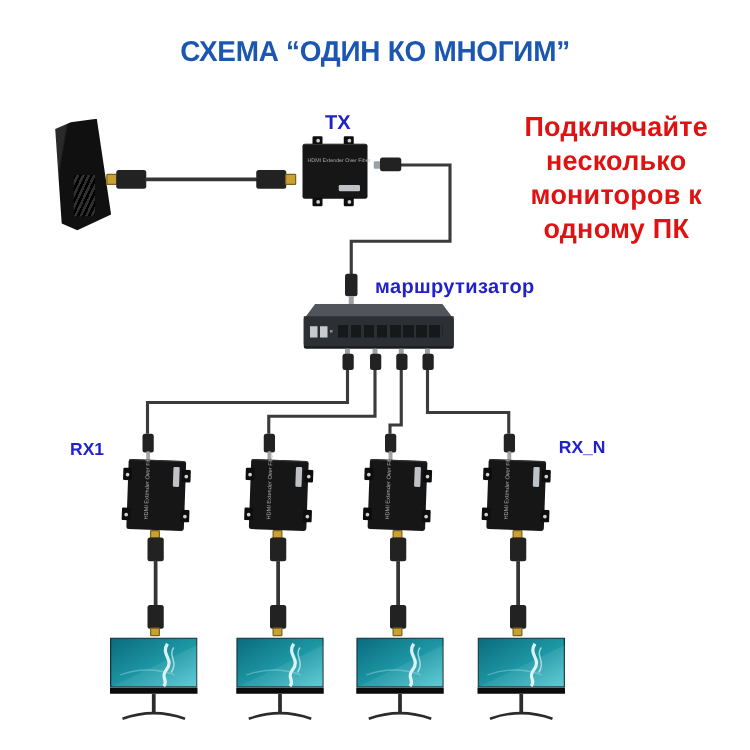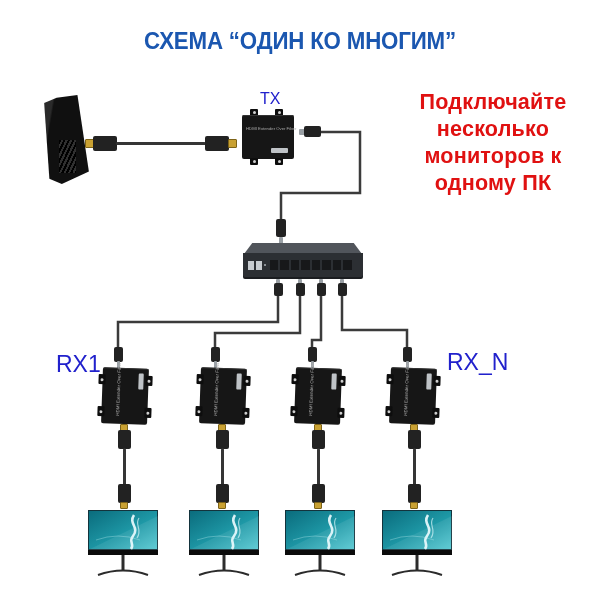--- a/index.html
+++ b/index.html
@@ -11,25 +11,25 @@
   .title{
     left:0;top:28px;width:600px;text-align:center;
     font-size:23px;font-weight:bold;color:#1b57b0;letter-spacing:-0.2px;
     white-space:nowrap;transform:scaleX(.97);
   }
   .note{
     left:396px;top:88px;width:194px;text-align:center;
     font-size:22px;font-weight:bold;color:#e01111;line-height:27px;
     white-space:pre-line;letter-spacing:.2px;transform:scaleX(.98);
   }
-  .bluelbl{font-weight:normal;color:#2121cc;white-space:pre-line;}
+  .bluelbl{font-weight:bold;color:#2121cc;white-space:pre-line;}
   .src-lbl{left:10px;top:187px;width:92px;text-align:center;font-size:16px;line-height:19px;}
   .tx-lbl{left:260px;top:90px;font-size:16px;}
   .router-lbl{left:300px;top:221px;font-size:16px;letter-spacing:.3px;}
-  .rx-lbl{font-size:23px;}
+  .rx-lbl{font-size:14px;}
   
   .pc{left:40px;top:95px;width:52px;height:90px;
       clip-path:polygon(8% 9%,32% 3%,72% 0%,94% 85%,42% 99%,18% 93%);
       background:linear-gradient(100deg,#2a2a2a 0 20%,#101010 23% 100%);}
   .pc .vent{position:absolute;left:19px;top:45px;width:17px;height:33px;
       background:repeating-linear-gradient(115deg,#000 0 2px,#303030 2px 4px);}
   
   .goldtip{background:#c9a132;border:1px solid #7d6318;box-sizing:border-box;border-radius:1px;}
   .plugbody{background:#222;border-radius:2px;}
   .stub{background:#9aa0a5;border-radius:1px;}
@@ -97,20 +97,21 @@
         <div class="screw" style="left:2.5px;top:2px;"></div>
       </div>
   </div>
 
   <div class="abs stub" style="left:299px;top:129px;width:6px;height:6px;"></div>
   <div class="abs plugbody" style="left:304px;top:126px;width:17px;height:11px;"></div>
 
   <div class="abs plugbody" style="left:276px;top:219px;width:10px;height:18px;"></div>
   <div class="abs stub" style="left:279px;top:237px;width:4px;height:7px;"></div>
 
+  <div class="abs bluelbl router-lbl">маршрутизатор</div>
   <div class="abs" style="left:243px;top:243px;width:120px;height:38px;">
     <div class="abs router-top" style="left:1px;top:0;width:118px;height:11px;"></div>
     <div class="abs router-front" style="left:0;top:10px;width:120px;height:24px;">
       <div class="abs rj45" style="left:5px;top:8px;width:6px;height:9px;"></div>
       <div class="abs rj45" style="left:13px;top:8px;width:6px;height:9px;"></div>
       <div class="abs" style="left:21px;top:11px;width:2px;height:2px;background:#8a8f94;"></div>
       <div class="abs router-ports" style="left:27px;top:7px;width:84px;height:10px;background:
         repeating-linear-gradient(90deg,#17181a 0 8.5px,#2c2f33 8.5px 10.5px);"></div>
     </div>
   </div>

